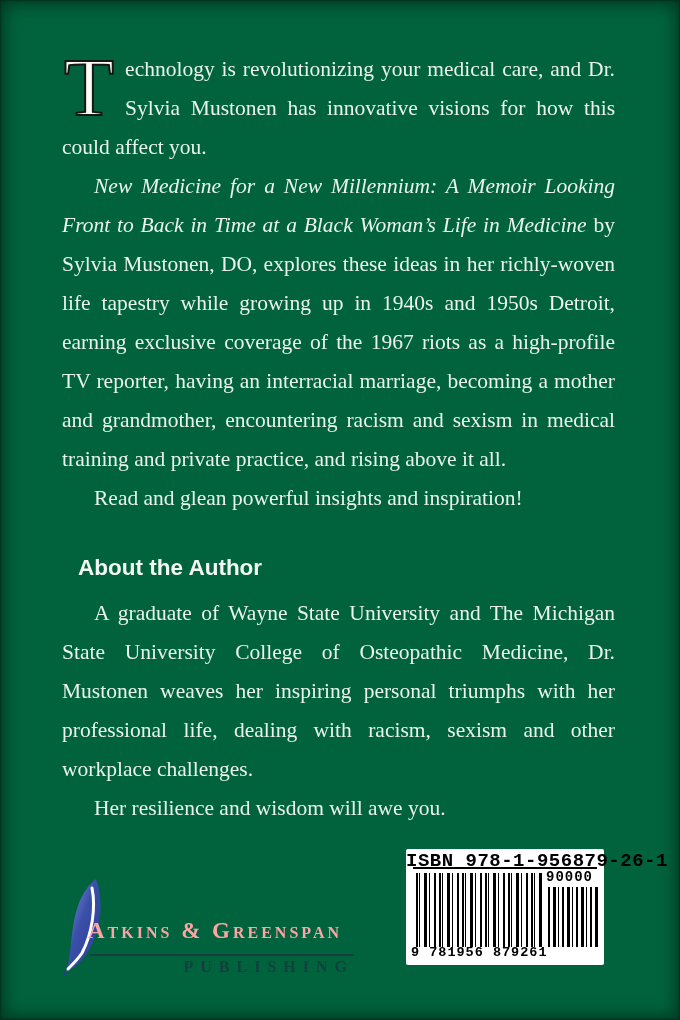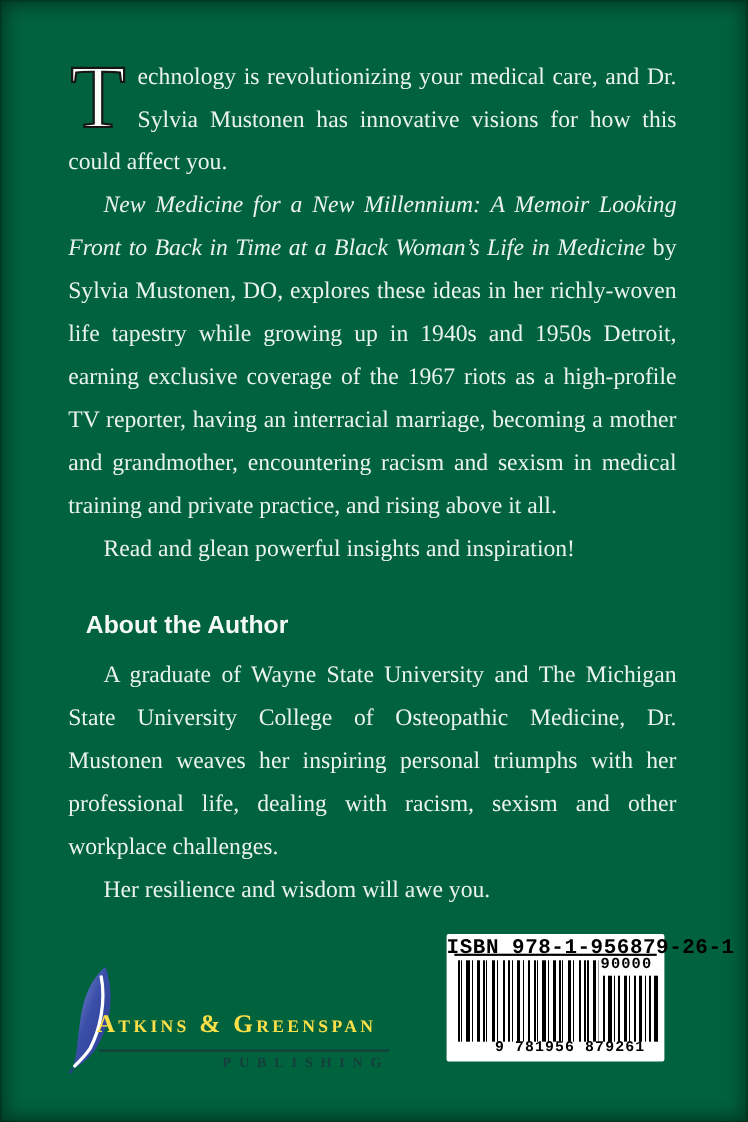--- a/index.html
+++ b/index.html
@@ -34,26 +34,26 @@
     margin:37px 0 13px 16px;text-align:left;line-height:26px;
   }
   .about-lead-para{margin-top:0;}
 
   
   .publisher{position:absolute;left:56px;top:876px;width:302px;height:106px;}
   .feather{position:absolute;left:2px;top:0;}
   .pub-name{
     position:absolute;left:32px;top:42px;
     font-variant:small-caps;font-size:23px;letter-spacing:3px;
-    color:#fde047;font-weight:bold;white-space:nowrap;
+    color:#fca5a5;font-weight:bold;white-space:nowrap;
   }
   .pub-rule{position:absolute;left:34px;right:4px;top:78px;height:2px;background:#153E3C;}
   .pub-division{
     position:absolute;right:4px;top:82px;
-    font-size:13px;letter-spacing:7px;color:#153E3C;font-weight:bold;
+    font-size:16px;letter-spacing:7px;color:#153E3C;font-weight:bold;
     white-space:nowrap;
   }
 
   
   .barcode{
     position:absolute;left:406px;top:849px;width:198px;height:116px;
     background:#FFFFFF;border-radius:2px;
     font-family:"Liberation Mono", monospace;color:#000;
   }
   .isbn-row{
@@ -64,21 +64,21 @@
   .isbn-rule{position:absolute;left:7px;right:7px;top:18px;height:2px;background:#000;}
   .main-bars{
     position:absolute;left:10px;top:24px;width:128px;height:74px;
     background:repeating-linear-gradient(90deg,
       #000 0 2px,#fff 2px 3px,#000 3px 4px,#fff 4px 8px,
       #000 8px 11px,#fff 11px 13px,#000 13px 14px,#fff 14px 18px,
       #000 18px 20px,#fff 20px 23px);
   }
   .digits{
     position:absolute;left:5px;top:96px;
-    font-size:13.5px;font-weight:bold;letter-spacing:1px;white-space:nowrap;margin-left:39px;
+    font-size:13.5px;font-weight:bold;letter-spacing:1px;white-space:nowrap;
   }
   .price{
     position:absolute;left:140px;top:20px;width:54px;
     font-size:14px;font-weight:bold;text-align:left;letter-spacing:1px;
   }
   .supp-bars{
     position:absolute;left:142px;top:38px;width:52px;height:60px;
     background:repeating-linear-gradient(90deg,
       #000 0 2px,#fff 2px 5px,#000 5px 8px,#fff 8px 10px,
       #000 10px 11px,#fff 11px 14px);

